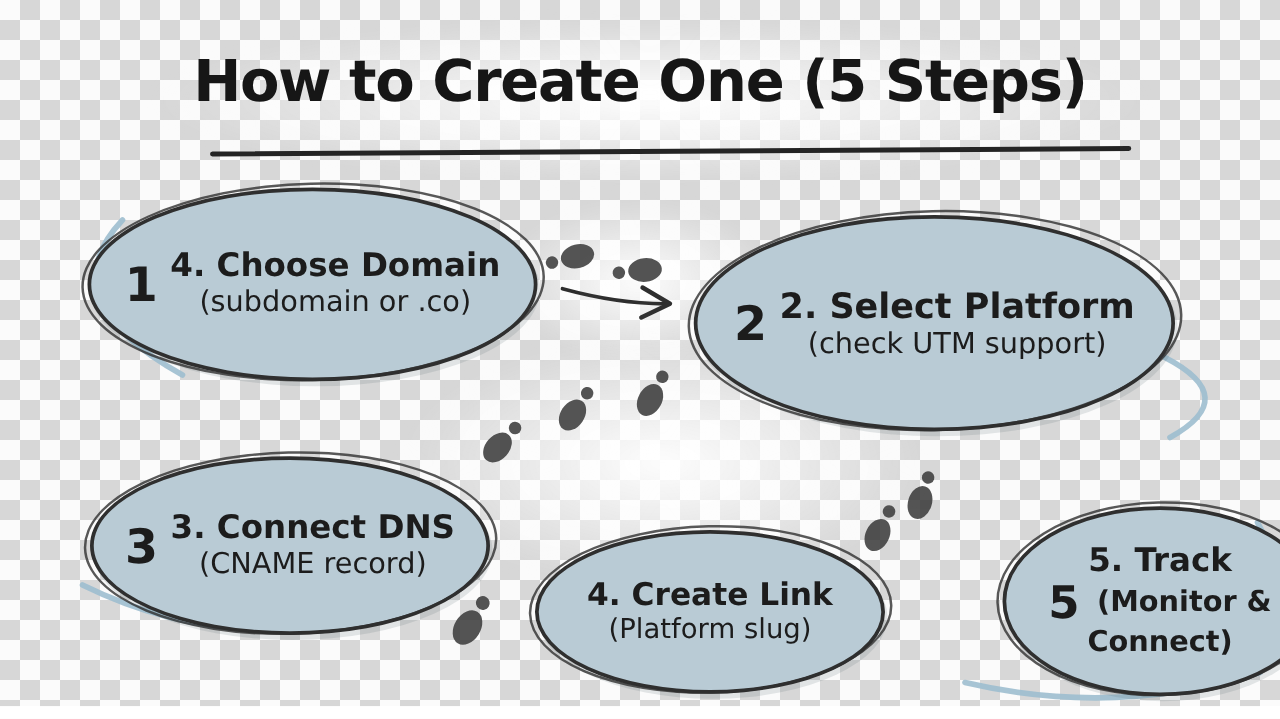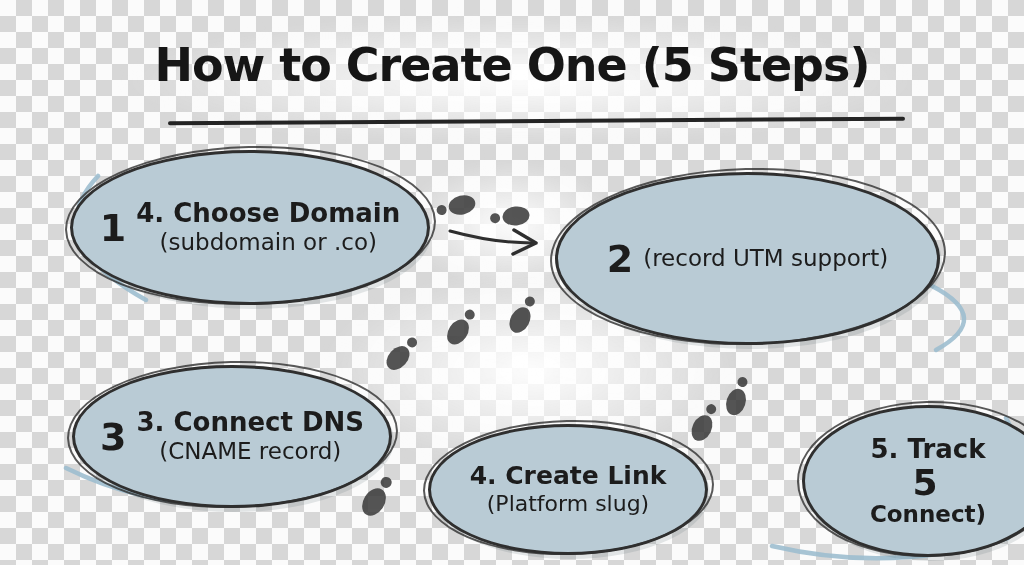--- a/index.html
+++ b/index.html
@@ -157,21 +157,22 @@
     <span class="bignum">1</span>
     <span class="lines">
       <span class="l1">4. Choose Domain</span>
       <span class="l2">(subdomain or .co)</span>
     </span>
   </div>
 
   <div class="ellipse step-2">
     <span class="bignum">2</span>
     <span class="lines">
-      <span class="l2">(record UTM support)</span>
+      <span class="l1">2. Select Platform</span>
+      <span class="l2">(check UTM support)</span>
     </span>
   </div>
 
   <div class="ellipse step-3">
     <span class="bignum">3</span>
     <span class="lines">
       <span class="l1">3. Connect DNS</span>
       <span class="l2">(CNAME record)</span>
     </span>
   </div>
@@ -181,18 +182,19 @@
       <span class="l1">4. Create Link</span>
       <span class="l2">(Platform slug)</span>
     </span>
   </div>
 
   <div class="ellipse step-5">
     <span class="lines">
       <span class="l1">5. Track</span>
       <span class="num-row">
         <span class="bignum">5</span>
+        <span class="l2">(Monitor &amp;</span>
       </span>
       <span class="l3 l2">Connect)</span>
     </span>
   </div>
 
 </div>
 
 </body></html>

